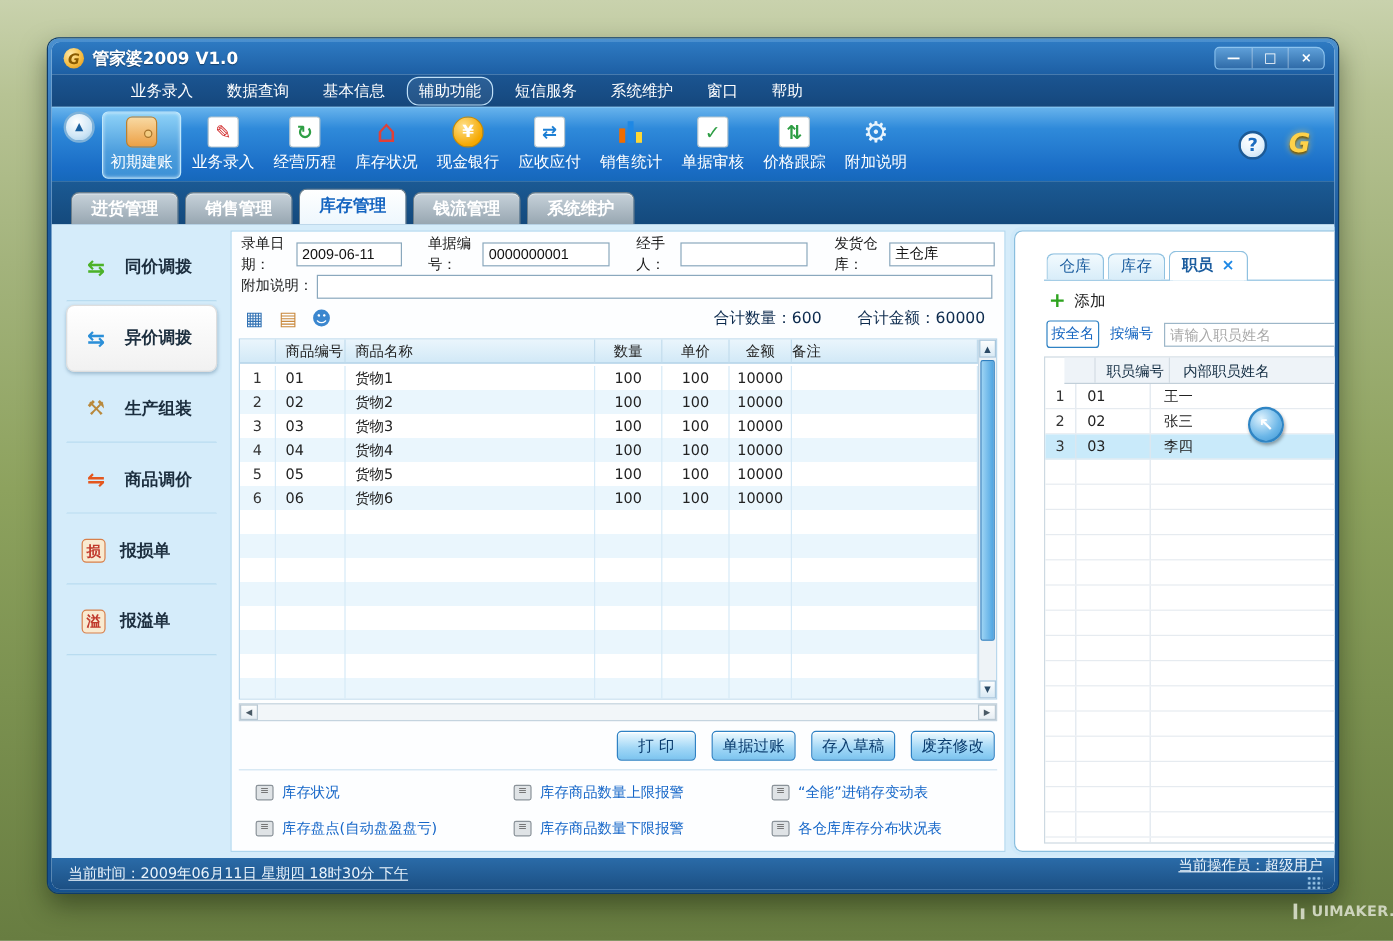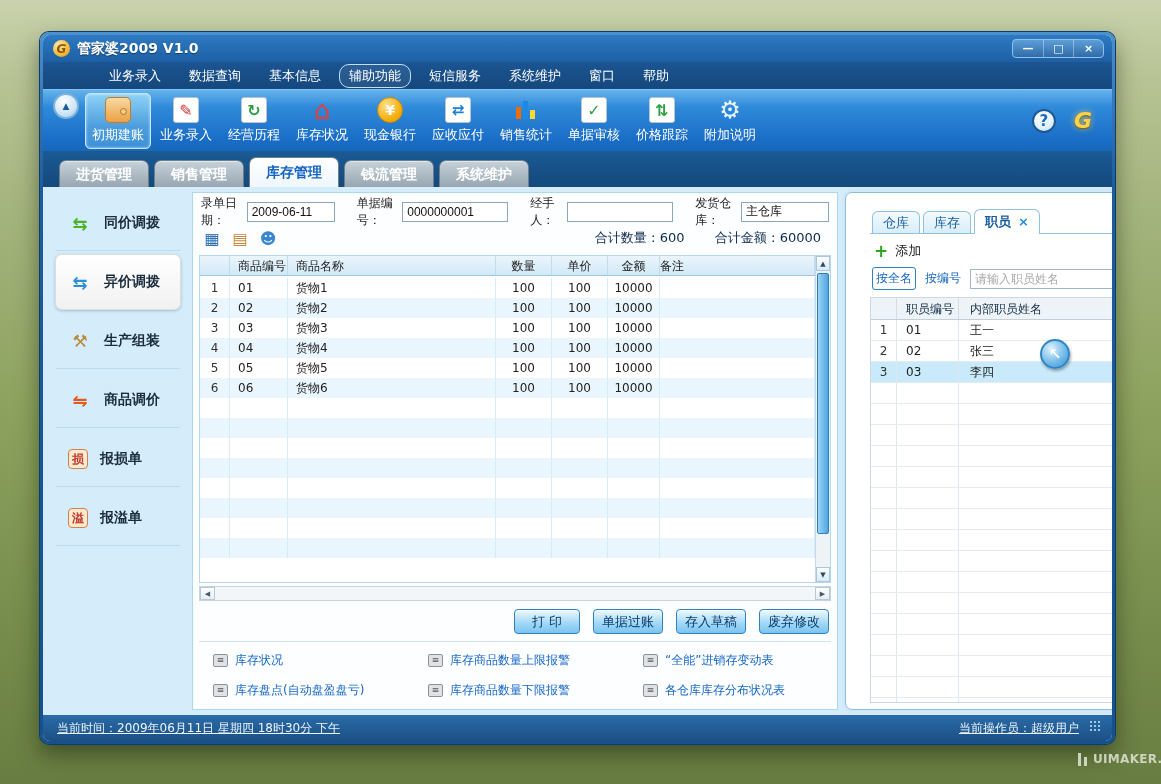--- a/index.html
+++ b/index.html
@@ -164,39 +164,39 @@
   .plus { color:#2ea31f; font-weight:bold; font-size:17px; line-height:13px; }
   .pfilter { display:flex; align-items:center; gap:5px; font-size:12px; padding:2px 0 7px 2px; }
   .chip { color:#1565c0; padding:2px 3px; border:1px solid transparent; white-space:nowrap; cursor:pointer; }
   .chip.on { border:1px solid #2f82c4; border-radius:3px; }
   .pinp { flex:1; min-width:0; height:20px; border:1px solid #9cb6c8; font-size:12px; padding:0 4px; }
   .pinp::placeholder { color:#a8a8a8; }
   .psearch { height:22px; border:1px solid #3c3c3c; border-radius:3px; background:linear-gradient(#fff,#e6edf2);
     font-size:12px; padding:0 7px; color:#111; cursor:pointer;
     font-family:"DejaVu Sans","Liberation Sans",sans-serif; }
   .ptwrap { flex:1; min-height:0; position:relative; border:1px solid #cdd9e2; background:#fff; }
-  .phead { position:absolute; top:0; left:0; right:15px; height:22px; display:flex; line-height:22px;
+  .phead { position:absolute; top:0; left:16px; right:15px; height:22px; display:flex; line-height:22px;
     font-size:12px; color:#102a40; background:#eef3f8; border-bottom:1px solid #c2cfd9; }
   .phead .pc { border-right:1px solid #d4dde4; }
   .pbody { position:absolute; top:22px; left:0; right:15px; bottom:0; overflow:hidden; }
   .prow { display:flex; height:21px; line-height:21px; font-size:12px; color:#222; border-bottom:1px solid #e6ebf0; }
   .prow.sel { background:#c9eafa; }
   .pc { overflow:hidden; white-space:nowrap; }
   .p-rn { width:26px; text-align:center; border-right:1px solid #dfe7ee; color:#333; }
   .p-code { width:62px; padding-left:9px; border-right:1px solid #dfe7ee; }
   .p-name { flex:1; padding-left:11px; }
   .cursor-badge { position:absolute; left:194px; top:146px; width:30px; height:30px; border-radius:50%;
     background:radial-gradient(circle at 35% 30%,#dff2fd,#6cb7e8 60%,#3f96d4); border:2px solid #2f85c4;
     box-shadow:1px 2px 3px rgba(0,0,0,.35); display:flex; align-items:center; justify-content:center; z-index:3; }
   .cursor-badge::before { content:"↖"; color:#fff; font-weight:bold; font-size:15px; }
 
   .statusbar { height:26px; flex:0 0 26px; display:flex; align-items:center; justify-content:space-between;
     padding:0 10px 0 14px; font-size:12px; color:#eaf4fc;
     background:linear-gradient(#2a6ba8,#1c5084);text-decoration:underline; }
-  .sright { display:flex; align-items:flex-start; }
+  .sright { display:flex; align-items:flex-end;flex-direction:column; }
   .grip { width:13px; height:13px; margin-left:10px;
     background-image:radial-gradient(#9cc7e8 1px,transparent 1.3px); background-size:4px 4px; }
 
   .watermark { position:absolute; left:1078px; top:752px; display:flex; gap:5px; align-items:center;
     color:#cdd4bd; font-size:12px; font-weight:bold; letter-spacing:.3px; }
   .wicon { width:10px; height:13px;
     background-image:linear-gradient(#cdd4bd,#cdd4bd),linear-gradient(#cdd4bd,#cdd4bd);
     background-size:3px 13px,3px 9px; background-position:0 0,6px 4px; background-repeat:no-repeat; }
 </style>
 </head>
@@ -350,20 +350,24 @@
         <div class="frow">
           <label>录单日期：</label>
           <input class="inp w-date" value="2009-06-11" style="">
           <label class="sp">单据编号：</label>
           <input class="inp w-no" value="0000000001" style="">
           <label class="sp">经手人：</label>
           <input class="inp w-handler" value="" style="">
           <label class="sp">发货仓库：</label>
           <input class="inp w-wh" value="主仓库" style="">
         </div>
+        <div class="frow">
+          <label>附加说明：</label>
+          <input class="inp w-note" value="" style="">
+        </div>
         <div class="irow">
           <span class="mini ic-building"></span>
           <span class="mini ic-docstamp"></span>
           <span class="mini ic-person"></span>
           <div class="totals">
             <span><span>合计数量：</span><b>600</b></span>
             <span><span>合计金额：</span><b>60000</b></span>
           </div>
         </div>
 

